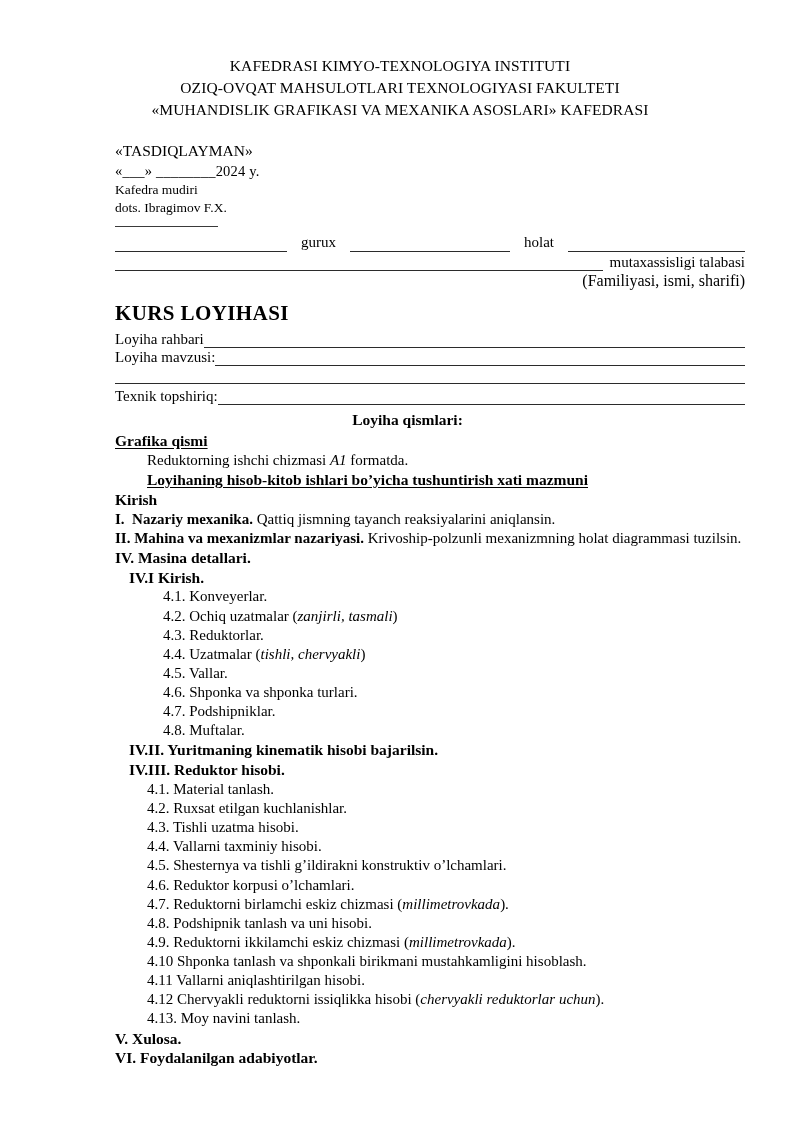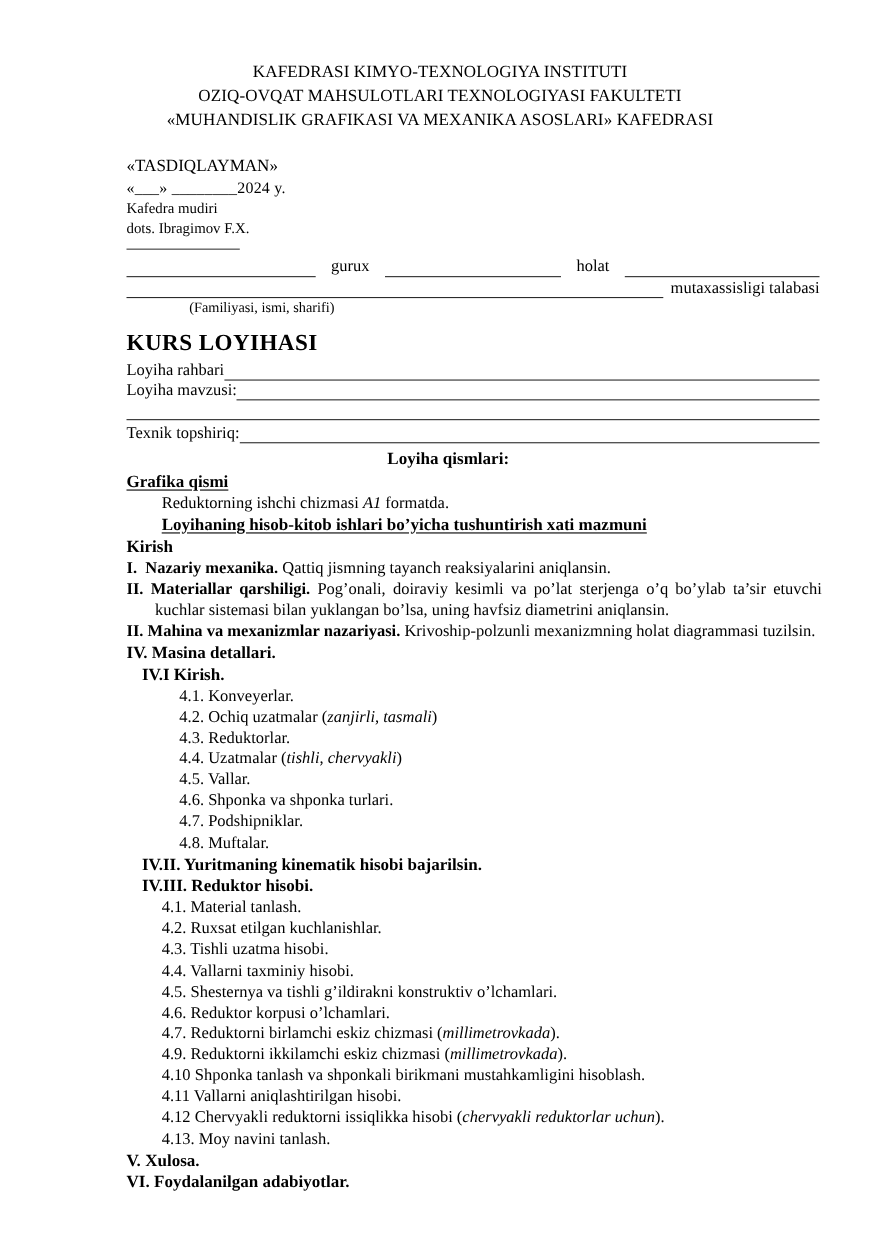--- a/index.html
+++ b/index.html
@@ -67,23 +67,24 @@
   }
   .ln-a { width: 172px; }
   .ln-b { width: 160px; }
   .ln-c { flex: 1 1 auto; min-width: 40px; }
   .ln-wide { width: 553px; }
 
   .gap-s { width: 8px; }
   .gap-m { width: 14px; }
 
   .caption {
-    font-size: 13px;
-    margin-left: 57px;
+    font-size: 16px;
+    margin-left: 85px;
     margin-top: 1px;
+    text-align: right;
   }
 
   .doc-title {
     font-weight: bold;
     font-size: 21px;
     letter-spacing: 0.4px;
     margin-top: 11px;
     margin-bottom: 5px;
     margin-right: 45px;
   }
@@ -212,25 +213,20 @@
       <span class="u">Loyihaning hisob-kitob ishlari bo’yicha tushuntirish xati mazmuni</span>
     </div>
 
     <div class="bold-head">Kirish</div>
 
     <div>
       <div class="just hang">
         <span class="b">I.</span>
         <span>&nbsp;</span><span class="b">Nazariy mexanika.</span>
         <span>Qattiq jismning tayanch reaksiyalarini aniqlansin.</span>
-      </div>
-      <div class="just hang">
-        <span class="b">II.</span>
-        <span> </span><span class="b">Materiallar qarshiligi.</span>
-        <span>Pog’onali, doiraviy kesimli va po’lat sterjenga o’q bo’ylab ta’sir etuvchi kuchlar sistemasi bilan yuklangan bo’lsa, uning havfsiz diametrini aniqlansin.</span>
       </div>
       <div class="just hang">
         <span class="b">II.</span>
         <span> </span><span class="b">Mahina va mexanizmlar nazariyasi.</span>
         <span>Krivoship-polzunli mexanizmning holat diagrammasi tuzilsin.</span>
       </div>
     </div>
 
     <div class="bold-head">IV. Masina detallari.</div>
     <div class="bold-head indent2">IV.I  Kirish.</div>
@@ -250,20 +246,21 @@
     <div class="bold-head indent2">IV.III. Reduktor hisobi.</div>
 
     <div class="list-b">
       <div class="line"><span>4.1.</span> <span>Material tanlash.</span></div>
       <div class="line"><span>4.2.</span> <span>Ruxsat etilgan kuchlanishlar.</span></div>
       <div class="line"><span>4.3.</span> <span>Tishli uzatma hisobi.</span></div>
       <div class="line"><span>4.4.</span> <span>Vallarni taxminiy hisobi.</span></div>
       <div class="line"><span>4.5.</span> <span>Shesternya va tishli g’ildirakni konstruktiv o’lchamlari.</span></div>
       <div class="line"><span>4.6.</span> <span>Reduktor korpusi o’lchamlari.</span></div>
       <div class="line"><span>4.7.</span> <span>Reduktorni birlamchi eskiz chizmasi (</span><span class="i">millimetrovkada</span><span>).</span></div>
+      <div class="line"><span>4.8.</span> <span>Podshipnik tanlash va uni hisobi.</span></div>
       <div class="line"><span>4.9.</span> <span>Reduktorni ikkilamchi eskiz chizmasi (</span><span class="i">millimetrovkada</span><span>).</span></div>
       <div class="line"><span>4.10</span> <span>Shponka tanlash va shponkali birikmani mustahkamligini hisoblash.</span></div>
       <div class="line"><span>4.11</span> <span>Vallarni aniqlashtirilgan hisobi.</span></div>
       <div class="line"><span>4.12</span> <span>Chervyakli reduktorni issiqlikka hisobi (</span><span class="i">chervyakli reduktorlar uchun</span><span>).</span></div>
       <div class="line"><span>4.13.</span> <span>Moy navini tanlash.</span></div>
     </div>
 
     <div class="bold-head">V.  Xulosa.</div>
     <div class="bold-head">VI. Foydalanilgan adabiyotlar.</div>
 

